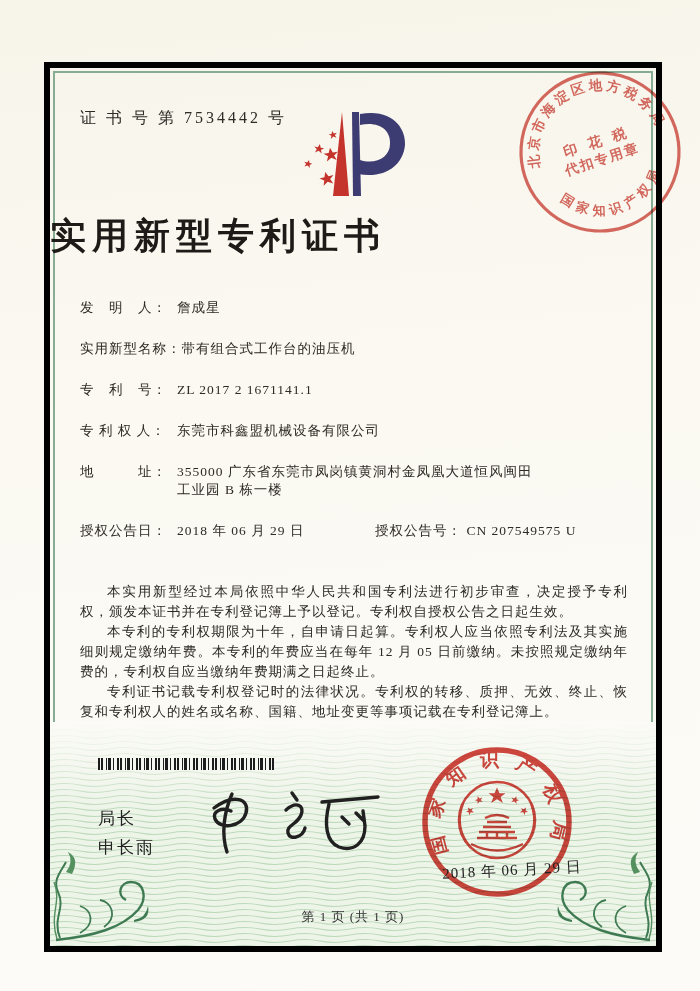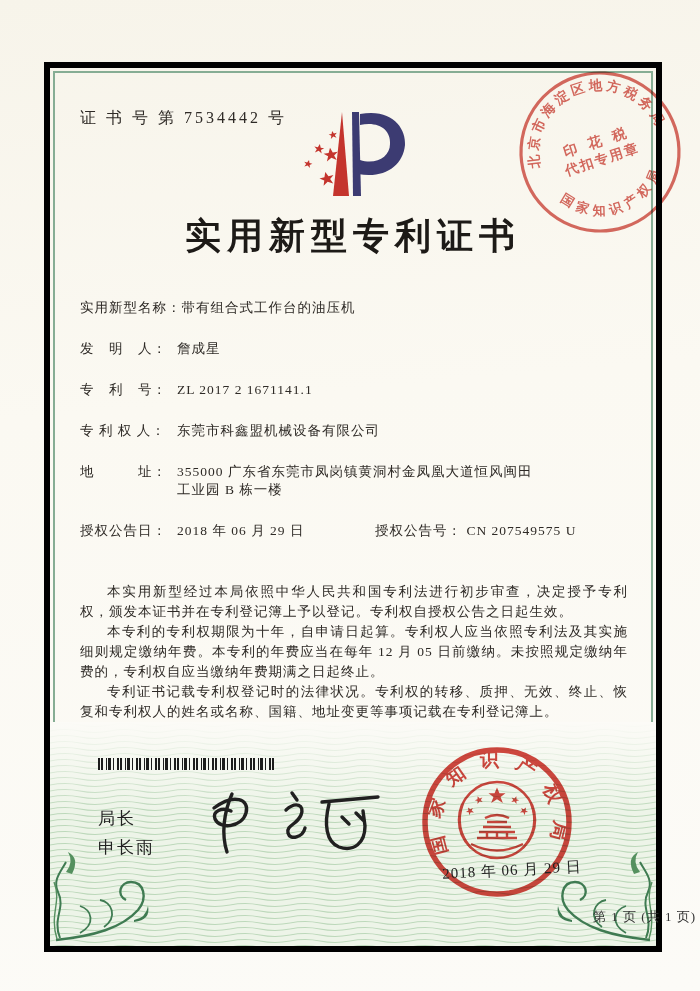--- a/index.html
+++ b/index.html
@@ -7,41 +7,41 @@
        background:linear-gradient(175deg,#f7f4ea 0%,#fbf9f2 40%,#fcfbf7 100%);overflow:hidden;}
   .frame{position:absolute;left:44px;top:62px;width:606px;height:878px;
          border:6px solid #000000;box-sizing:content-box;}
   .frame::before{content:"";position:absolute;inset:3px;border:2px solid #86ad94;pointer-events:none;}
   
   .band{position:absolute;left:0;bottom:0;width:606px;height:224px;}
   .band svg{display:block;width:100%;height:100%;}
   
   .cert-no{position:absolute;left:30px;top:40px;font-size:16px;letter-spacing:3px;color:#2e2a26;}
   .logo{position:absolute;left:252px;top:40px;width:104px;height:92px;}
-  .title{position:absolute;left:0;top:144px;width:100%;margin:0;text-align:center;
+  .title{position:absolute;left:0;top:144px;width:100%;margin:0;
          font-size:36px;font-weight:bold;letter-spacing:6px;color:#1d1a17;}
   .fields{position:absolute;left:30px;top:230px;width:548px;font-size:13.5px;color:#2e2a26;letter-spacing:1px;}
   .frow{display:flex;margin-bottom:21px;line-height:20px;}
   .flabel{flex:0 0 97px;white-space:nowrap;}
   .fvalue{flex:1;}
   .addr2{margin-left:97px;line-height:20px;margin-top:-16px;margin-bottom:21px;}
   .grant-left{flex:0 0 295px;display:flex;}
   .paras{position:absolute;left:30px;top:514px;width:548px;font-size:13.5px;line-height:20px;
          letter-spacing:1px;color:#2e2a26;text-align:justify;}
   .paras p{margin:0;text-indent:2em;}
   .barcode{position:absolute;left:48px;top:690px;width:176px;height:12px;
      background:repeating-linear-gradient(90deg,#1c1c1c 0 2px,#f4f6f0 2px 3px,#1c1c1c 3px 5px,#f4f6f0 5px 8px,#1c1c1c 8px 9px,#f4f6f0 9px 10px,#1c1c1c 10px 13px,#f4f6f0 13px 15px,#1c1c1c 15px 16px,#f4f6f0 16px 19px);}
   .director{position:absolute;left:48px;top:736px;font-size:17px;color:#222;letter-spacing:2px;line-height:29px;}
   .sig{position:absolute;left:152px;top:712px;width:190px;height:88px;}
   .seal-main{position:absolute;left:355px;top:662px;width:184px;height:184px;mix-blend-mode:multiply;opacity:.9;}
   .seal-date{position:absolute;left:372px;top:793px;width:180px;text-align:center;font-size:15px;
              letter-spacing:1px;color:#222;transform:rotate(-3deg);}
   .seal-tax{position:absolute;left:462px;top:-4px;width:176px;height:176px;mix-blend-mode:multiply;opacity:.82;}
-  .footer{position:absolute;left:0;top:840px;width:100%;text-align:right;font-size:13px;
-          letter-spacing:1px;color:#333;padding-left:40px;}
+  .footer{position:absolute;left:0;top:840px;width:100%;text-align:center;font-size:13px;
+          letter-spacing:1px;color:#333;}
 </style>
 </head>
 <body>
 
 <div class="page">
   <div class="frame">
 
     <div class="band">
       <svg viewBox="0 0 606 224" preserveAspectRatio="none">
         <defs>
@@ -99,26 +99,26 @@
         </text>
         <text x="88" y="82" text-anchor="middle" font-size="14" font-weight="bold" letter-spacing="4">印 花 税</text>
         <text x="88" y="100" text-anchor="middle" font-size="13.5" font-weight="bold" letter-spacing="2">代扣专用章</text>
       </g>
     </svg>
 
     <h1 class="title">实用新型专利证书</h1>
 
     <div class="fields">
       <div class="frow">
+        <span class="flabel">发　明　人：</span>
+        <span class="fvalue">詹成星</span>
+      </div>
+      <div class="frow">
         <span class="flabel">实用新型名称：</span>
         <span class="fvalue">带有组合式工作台的油压机</span>
-      </div>
-      <div class="frow">
-        <span class="flabel">发　明　人：</span>
-        <span class="fvalue">詹成星</span>
       </div>
       <div class="frow">
         <span class="flabel">专　利　号：</span>
         <span class="fvalue">ZL 2017 2 1671141.1</span>
       </div>
       <div class="frow">
         <span class="flabel">专 利 权 人：</span>
         <span class="fvalue">东莞市科鑫盟机械设备有限公司</span>
       </div>
       <div class="frow" style="margin-bottom:14px;">

